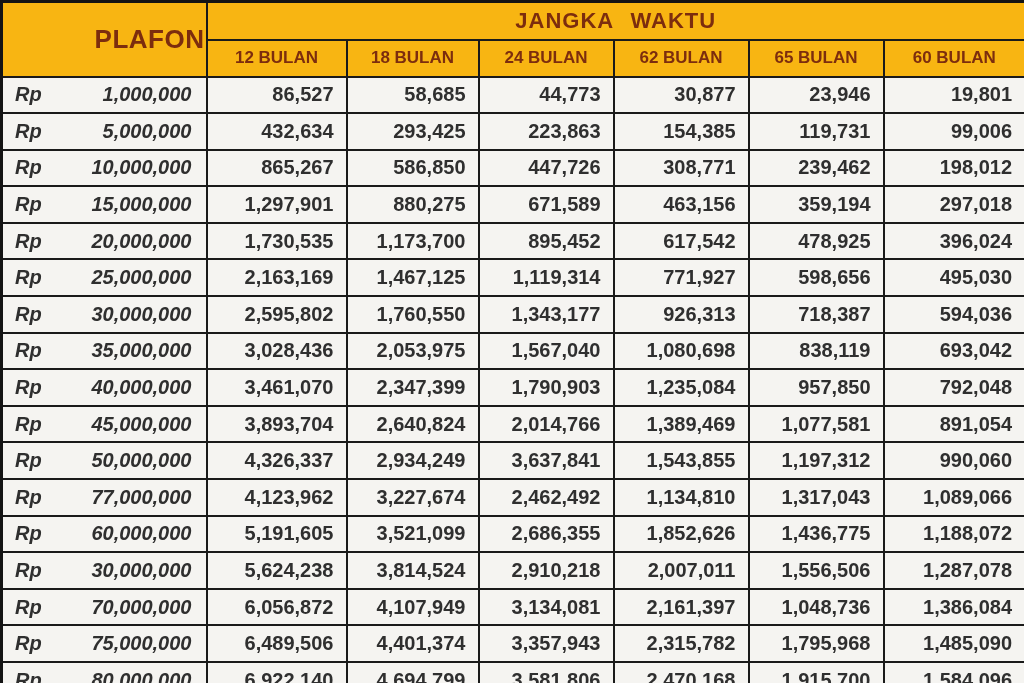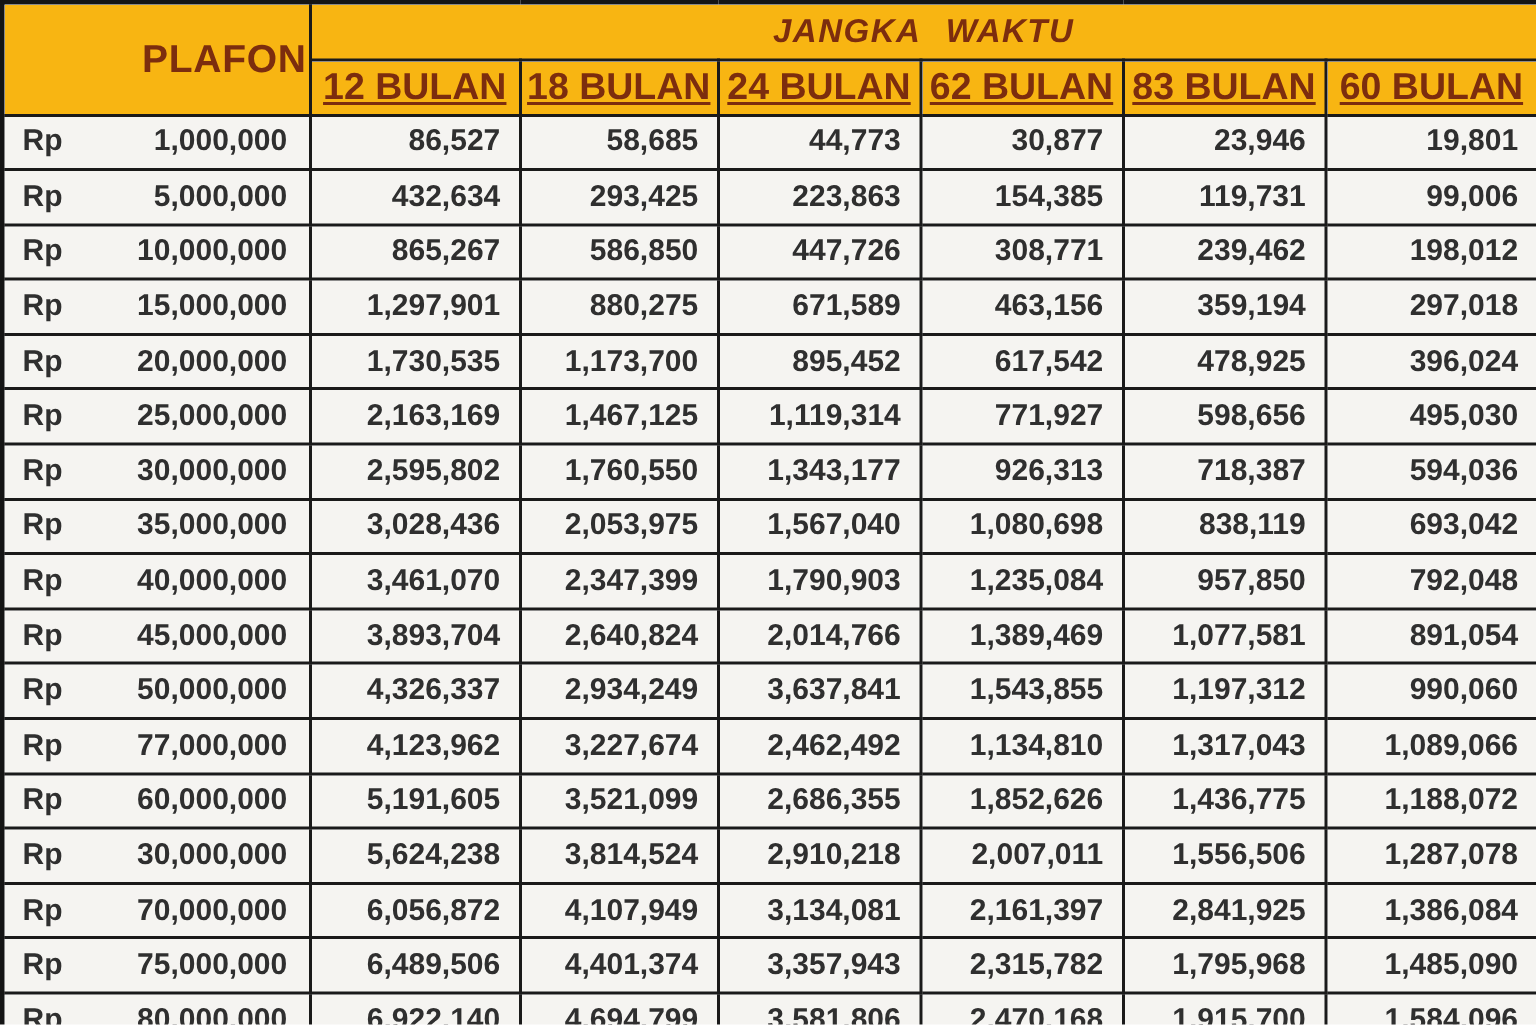--- a/index.html
+++ b/index.html
@@ -30,50 +30,49 @@
     background: #f8b512;
     color: #7c2d0e;
     font-weight: bold;
   }
   th.jangka-waktu {
     height: 38px;
     font-size: 22px;
     text-align: center;
     letter-spacing: 1px;
     word-spacing: 10px;
-    font-style: italic;
   }
   th.plafon {
     font-size: 26px;
     text-align: right;
     letter-spacing: 0.5px;
   }
   th.period {
     height: 37px;
-    font-size: 25px;
+    font-size: 17px;
     text-align: center;
-    text-decoration: underline;
   }
   
   .loan-table tbody tr {
     height: 36.6px;
   }
   .loan-table tbody td {
     background: #f5f4f1;
     color: #2f2f2f;
     font-weight: bold;
     font-size: 20px;
   }
   td.plafon-cell {
     padding: 0 14px 0 12px;
   }
   td.plafon-cell .cellwrap {
     display: flex;
     justify-content: space-between;
     align-items: flex-end;
+    font-style: italic;
   }
   td.value-cell {
     text-align: right;
     padding-right: 12px;
   }
 </style>
 </head>
 <body>
 
 <table class="loan-table">
@@ -89,21 +88,21 @@
   <thead>
     <tr>
       <th class="plafon" rowspan="2">PLAFON</th>
       <th class="jangka-waktu" colspan="6">JANGKA WAKTU</th>
     </tr>
     <tr>
       <th class="period">12 BULAN</th>
       <th class="period">18 BULAN</th>
       <th class="period">24 BULAN</th>
       <th class="period">62 BULAN</th>
-      <th class="period">83 BULAN</th>
+      <th class="period">65 BULAN</th>
       <th class="period">60 BULAN</th>
     </tr>
   </thead>
   <tbody>
       <tr>
     <td class="plafon-cell">
       <span class="cellwrap">
         <span>Rp</span>
         <span>1,000,000</span>
       </span>
@@ -301,21 +300,21 @@
     <td class="plafon-cell">
       <span class="cellwrap">
         <span>Rp</span>
         <span>70,000,000</span>
       </span>
     </td>
     <td class="value-cell">6,056,872</td>
     <td class="value-cell">4,107,949</td>
     <td class="value-cell">3,134,081</td>
     <td class="value-cell">2,161,397</td>
-    <td class="value-cell">2,841,925</td>
+    <td class="value-cell">1,048,736</td>
     <td class="value-cell">1,386,084</td>
   </tr>
       <tr>
     <td class="plafon-cell">
       <span class="cellwrap">
         <span>Rp</span>
         <span>75,000,000</span>
       </span>
     </td>
     <td class="value-cell">6,489,506</td>

